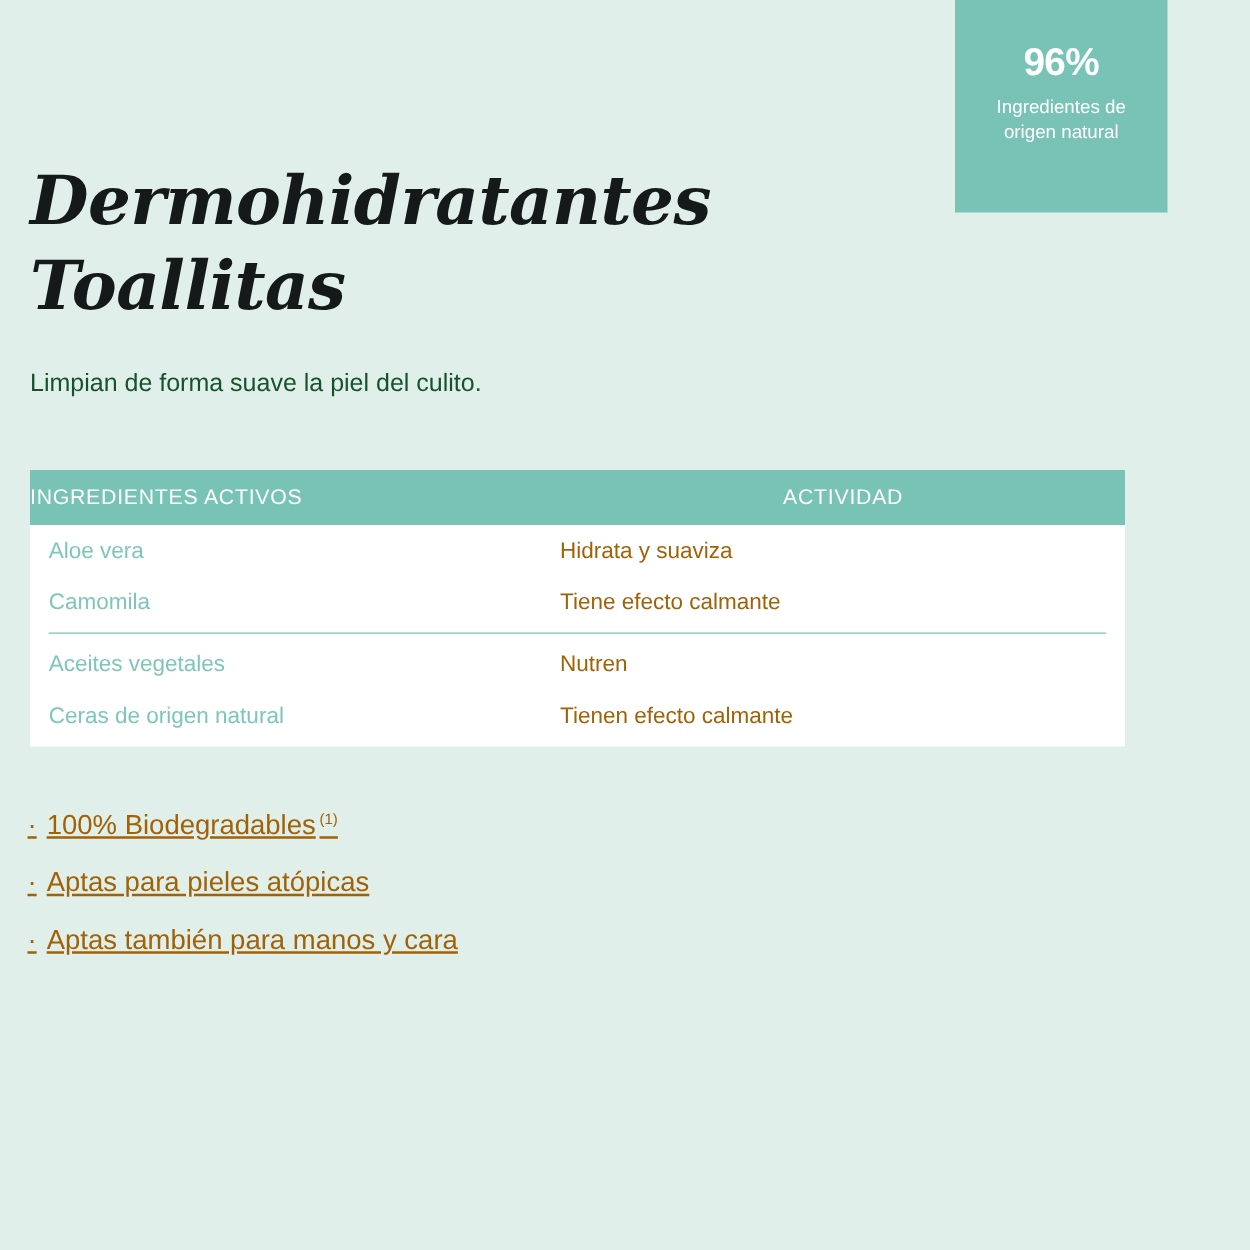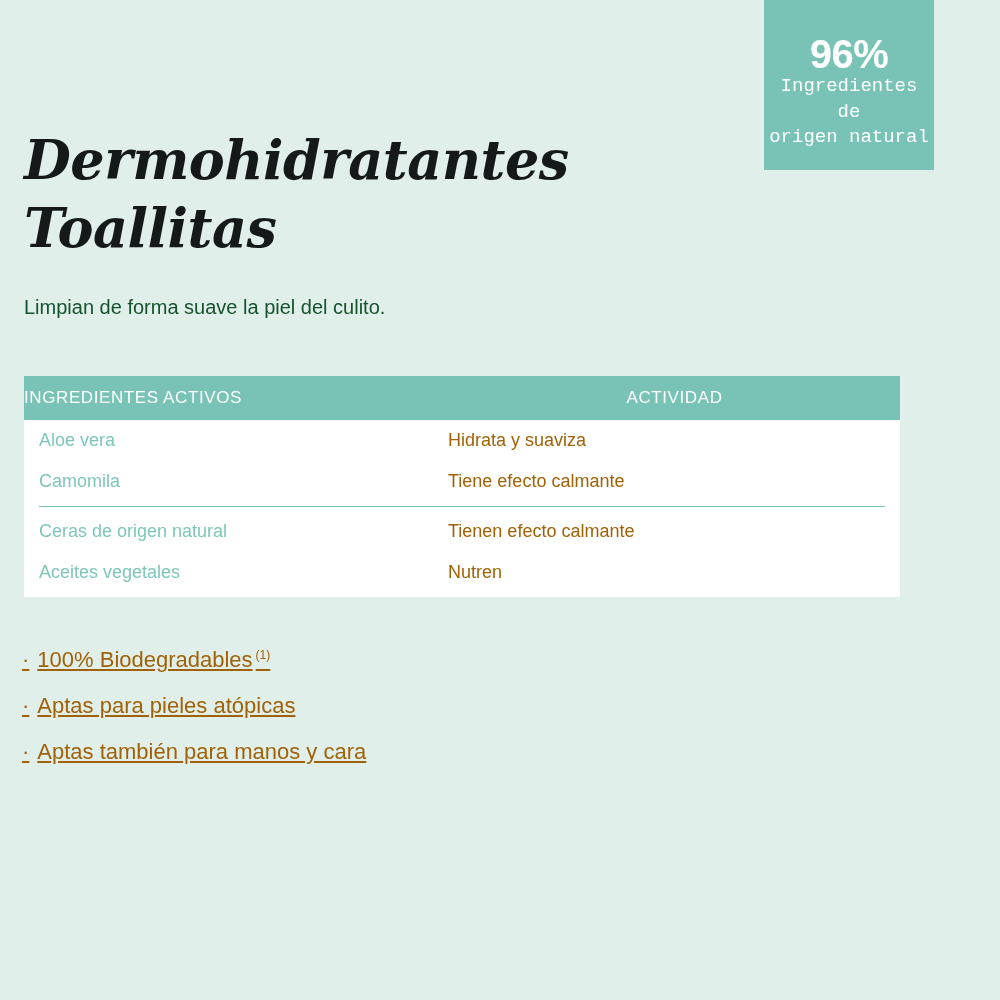--- a/index.html
+++ b/index.html
@@ -22,31 +22,31 @@
     left: 764px;
     width: 170px;
     height: 170px;
     background: #78c3b6;
     color: #ffffff;
     text-align: center;
     box-sizing: border-box;
     padding-top: 34px;
   }
   .badge-pct {
-    font-size: 40px;
+    font-size: 31px;
     font-weight: bold;
     letter-spacing: -0.5px;
     line-height: 1;
     font-family: "Liberation Sans", sans-serif;
   }
   .badge-sub {
-    font-size: 19px;
+    margin-top: 11px;
+    font-size: 15px;
     line-height: 1.35;
     font-weight: 400;
-    font-family: Liberation Mono, monospace;
   }
 
   
   .title {
     position: absolute;
     left: 24px;
     top: 127px;
     width: 720px;
     font-family: "DejaVu Serif", serif;
     font-style: italic;
@@ -163,26 +163,26 @@
       </div>
       <div class="row">
         <div class="cell-a">Camomila</div>
         <div class="cell-b">Tiene efecto calmante</div>
       </div>
       <div class="group-pad-bottom"></div>
     </div>
     <div class="group">
       <div class="group-pad-top"></div>
       <div class="row">
+        <div class="cell-a">Aceites vegetales</div>
+        <div class="cell-b">Nutren</div>
+      </div>
+      <div class="row">
         <div class="cell-a">Ceras de origen natural</div>
         <div class="cell-b">Tienen efecto calmante</div>
-      </div>
-      <div class="row">
-        <div class="cell-a">Aceites vegetales</div>
-        <div class="cell-b">Nutren</div>
       </div>
       <div class="group-pad-bottom"></div>
     </div>
   </div>
 </div>
 
 <div class="bullets">
   <div class="bullet">
     <span class="dot">·</span><span>100% Biodegradables</span><span class="sup">(1)</span>
   </div>

